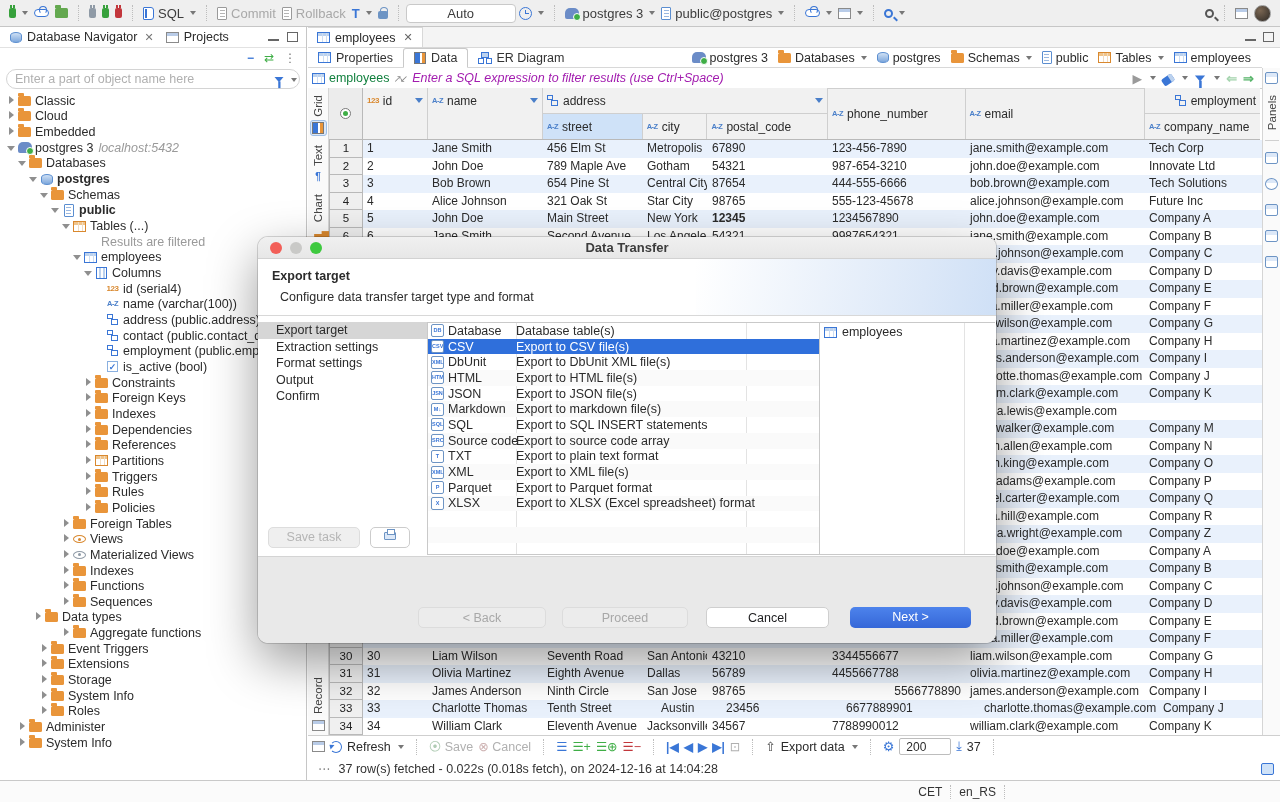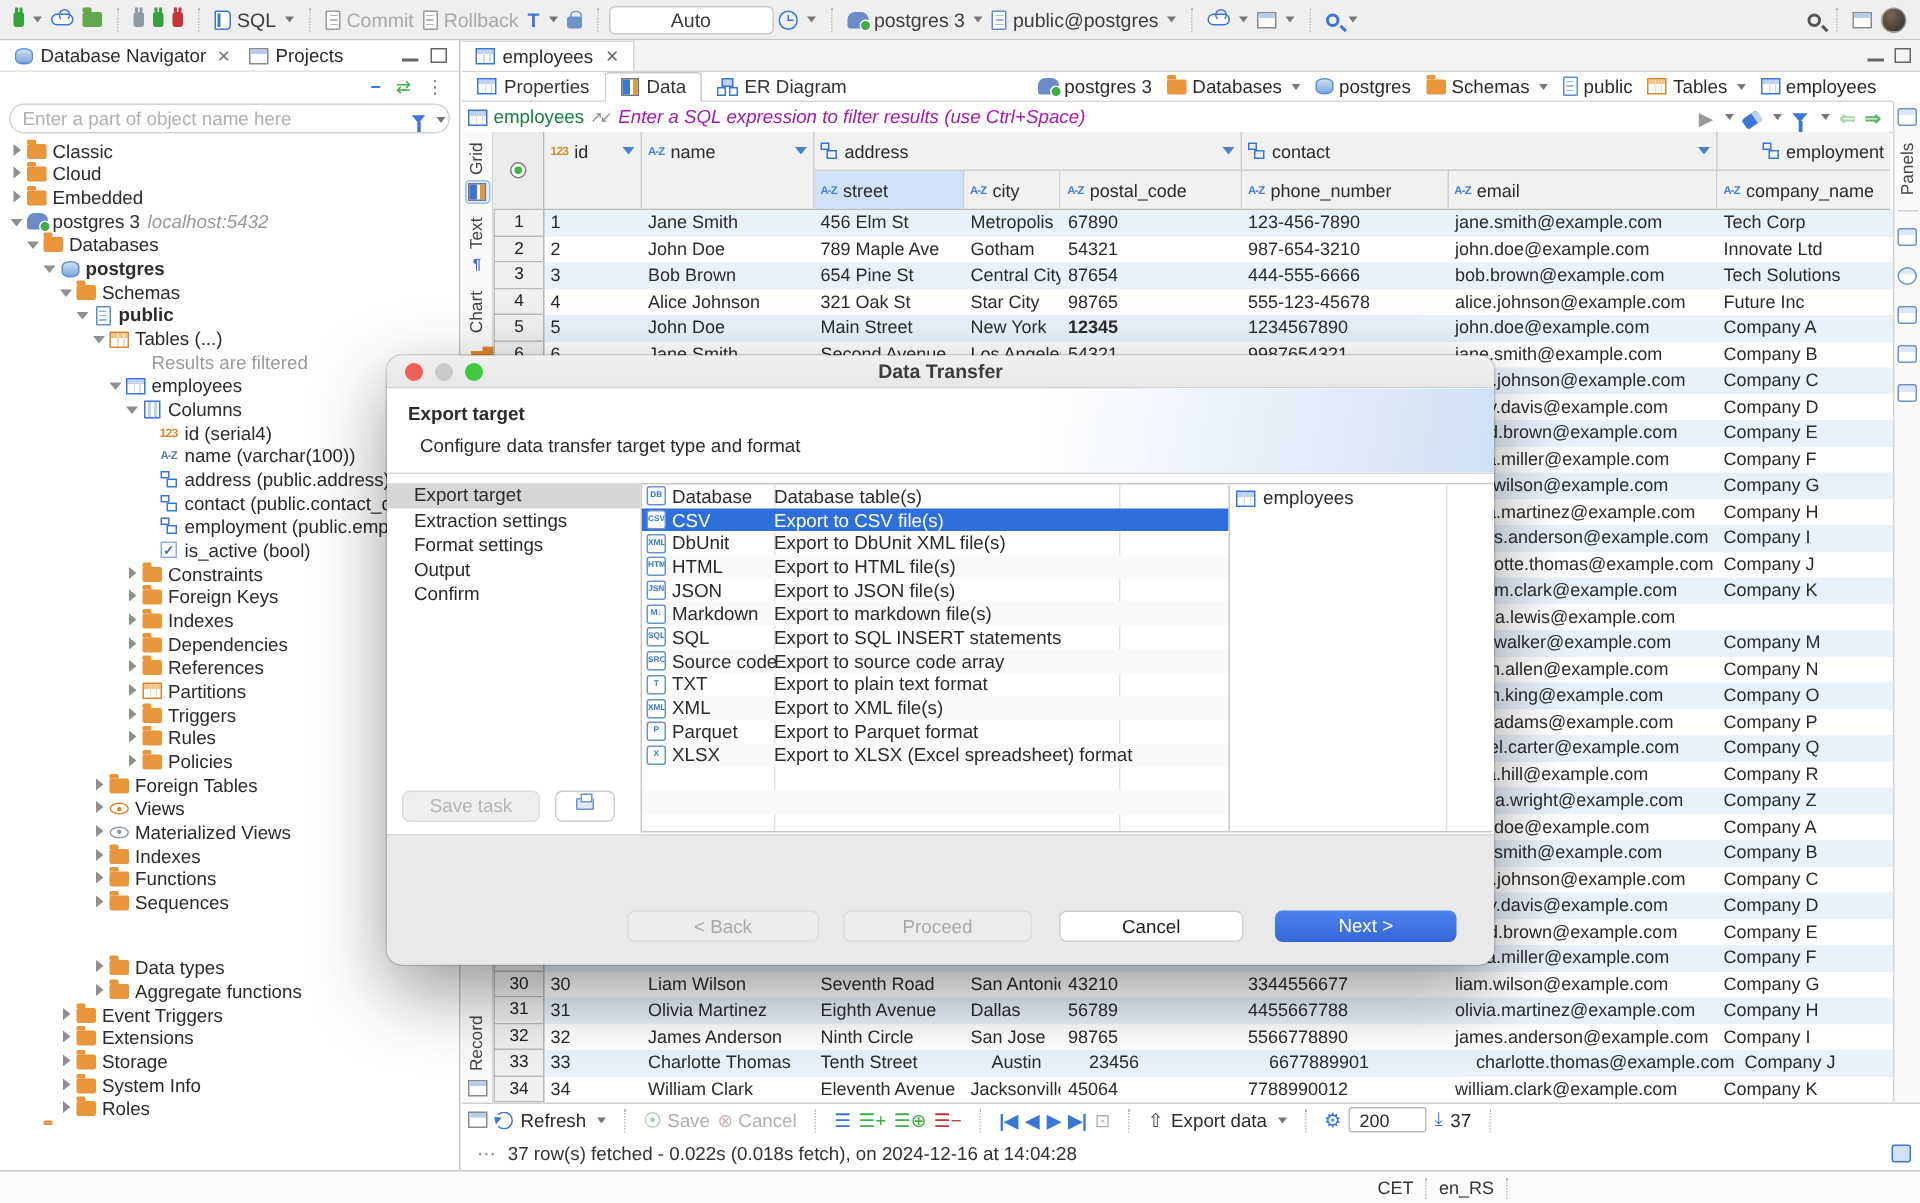--- a/index.html
+++ b/index.html
@@ -533,21 +533,21 @@
         </span>
         <span class="lbl">Functions</span>
       </div>
       <div class="trow" style="padding-left: 61px;">
         <span class="arrow"><span class="ar-r"></span></span>
         <span class="tico">
           <span class="gi ic-folder"></span>
         </span>
         <span class="lbl">Sequences</span>
       </div>
-      <div class="trow" style="padding-left: 61px; margin-top: 28px;">
+      <div class="trow" style="padding-left: 33px;">
         <span class="arrow"><span class="ar-r"></span></span>
         <span class="tico">
           <span class="gi ic-folder"></span>
         </span>
         <span class="lbl">Data types</span>
       </div>
       <div class="trow" style="padding-left: 61px;">
         <span class="arrow"><span class="ar-r"></span></span>
         <span class="tico">
           <span class="gi ic-folder"></span>
@@ -738,25 +738,20 @@
               <span class="sort"></span>
             </div>
           <div class="sub" style="width:120px;">
               <span class="taz">A-Z</span>
               <span>postal_code</span>
               <span class="sort"></span>
             </div>
         </div>
       </div>
       <div class="hgroup" style="width:317px;">
-        <div class="hlabel">
-            <span class="gi ic-struct"></span>
-            <span>contact</span>
-            <span class="sort"></span>
-          </div>
         <div class="grow2">
           <div class="sub" style="width:138px;">
               <span class="taz">A-Z</span>
               <span>phone_number</span>
               <span class="sort"></span>
             </div>
           <div class="sub" style="width:179px;">
               <span class="taz">A-Z</span>
               <span>email</span>
               <span class="sort"></span>
@@ -1118,42 +1113,42 @@
           <div class="gcell" style="width: 179px;">olivia.martinez@example.com</div>
           <div class="gcell" style="width: 115px;">Company H</div>
         </div>
         <div class="grow">
           <div class="gnum">32</div>
           <div class="gcell" style="width: 65px;">32</div>
           <div class="gcell" style="width: 115px;">James Anderson</div>
           <div class="gcell" style="width: 100px;">Ninth Circle</div>
           <div class="gcell" style="width: 65px;">San Jose</div>
           <div class="gcell" style="width: 120px;">98765</div>
-          <div class="gcell" style="width: 138px;">5566778890</div>
+          <div class="gcell" style="width: 138px; text-align: right;">5566778890</div>
           <div class="gcell" style="width: 179px;">james.anderson@example.com</div>
           <div class="gcell" style="width: 115px;">Company I</div>
         </div>
         <div class="grow odd">
           <div class="gnum">33</div>
           <div class="gcell" style="width: 65px;">33</div>
           <div class="gcell" style="width: 115px;">Charlotte Thomas</div>
           <div class="gcell" style="width: 100px;">Tenth Street</div>
           <div class="gcell" style="width: 65px; margin-left: 14px;">Austin</div>
           <div class="gcell" style="width: 120px;">23456</div>
           <div class="gcell" style="width: 138px;">6677889901</div>
           <div class="gcell" style="width: 179px;">charlotte.thomas@example.com</div>
           <div class="gcell" style="width: 115px;">Company J</div>
         </div>
         <div class="grow">
           <div class="gnum">34</div>
           <div class="gcell" style="width: 65px;">34</div>
           <div class="gcell" style="width: 115px;">William Clark</div>
           <div class="gcell" style="width: 100px;">Eleventh Avenue</div>
           <div class="gcell" style="width: 65px;">Jacksonville</div>
-          <div class="gcell" style="width: 120px;">45064</div>
+          <div class="gcell" style="width: 120px;">34567</div>
           <div class="gcell" style="width: 138px;">7788990012</div>
           <div class="gcell" style="width: 179px;">william.clark@example.com</div>
           <div class="gcell" style="width: 115px;">Company K</div>
         </div>
       </div>
   </div>
 
   <div id="right-strip">
     <span class="ric" style="margin-top:4px;"></span>
     <span class="vlabel">Panels</span>

